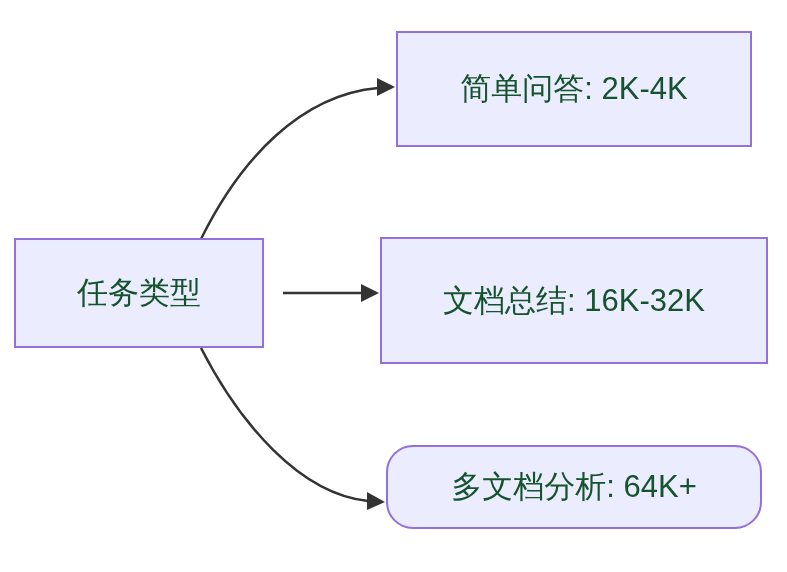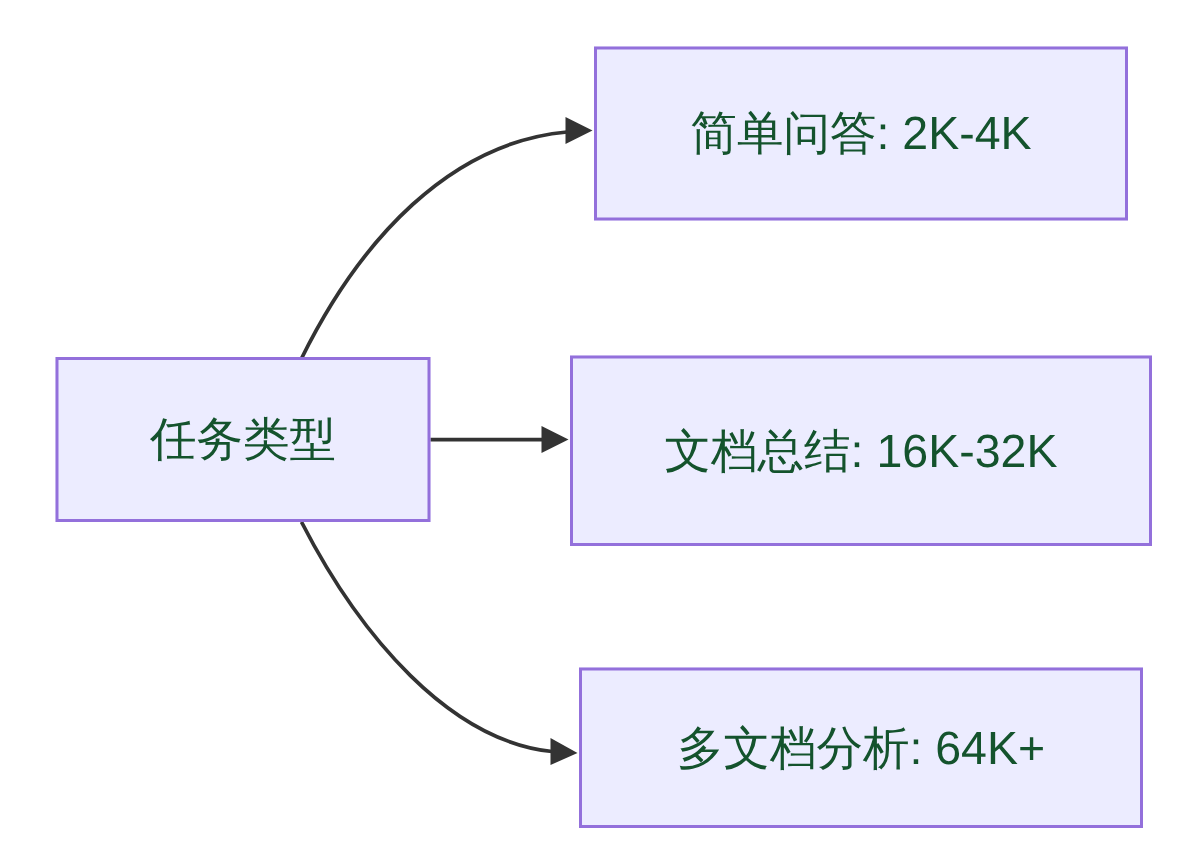--- a/index.html
+++ b/index.html
@@ -31,24 +31,24 @@
     background: #ECECFF;
     border: 2px solid #9370DB;
     display: flex;
     align-items: center;
     justify-content: center;
     color: #14532d;
     font-size: 31px;
     line-height: 1.2;
     white-space: nowrap;
   }
-  .node-root      { left: 37px;  top: 238px; width: 250px; height: 110px; }
+  .node-root      { left: 14px;  top: 238px; width: 250px; height: 110px; }
   .node-simple-qa { left: 396px; top: 31px;  width: 356px; height: 116px; }
   .node-doc-sum   { left: 380px; top: 237px; width: 388px; height: 127px; }
-  .node-multi-doc { left: 386px; top: 445px; width: 376px; height: 107px; }
+  .node-multi-doc { left: 386px; top: 445px; width: 376px; height: 84px; border-radius: 27px; }
 </style>
 </head>
 <body>
 
 <div class="canvas">
 
   <svg class="edge-layer" viewBox="0 0 787 572">
 
     <g>
       <path class="edge-path" d="M 201 239 C 240 160, 300 95, 378 88"></path>

